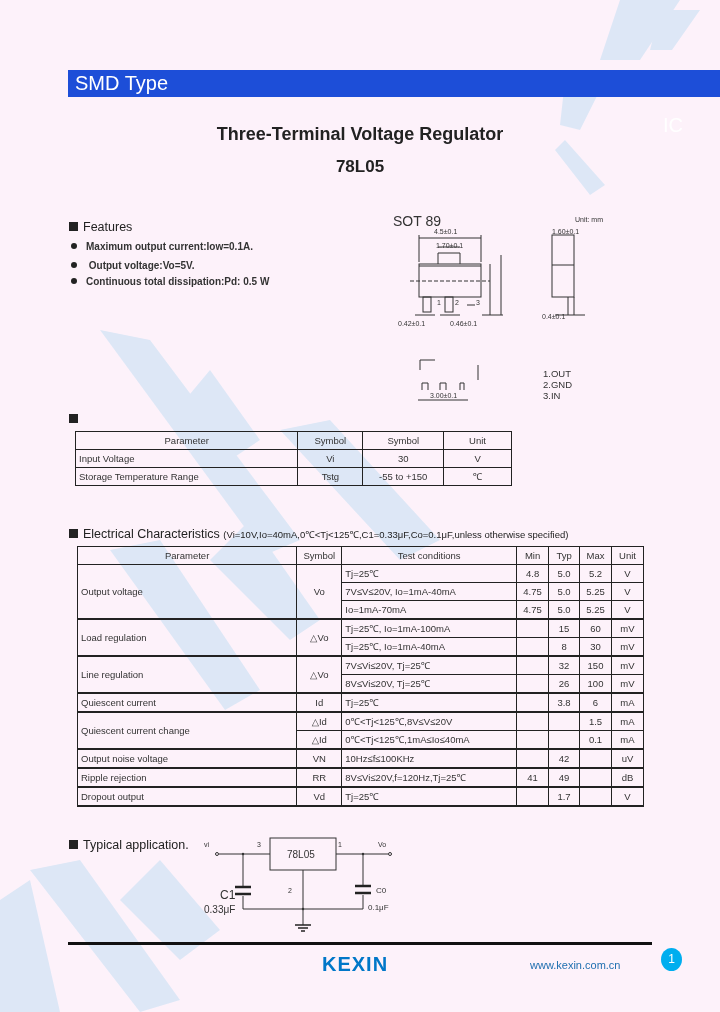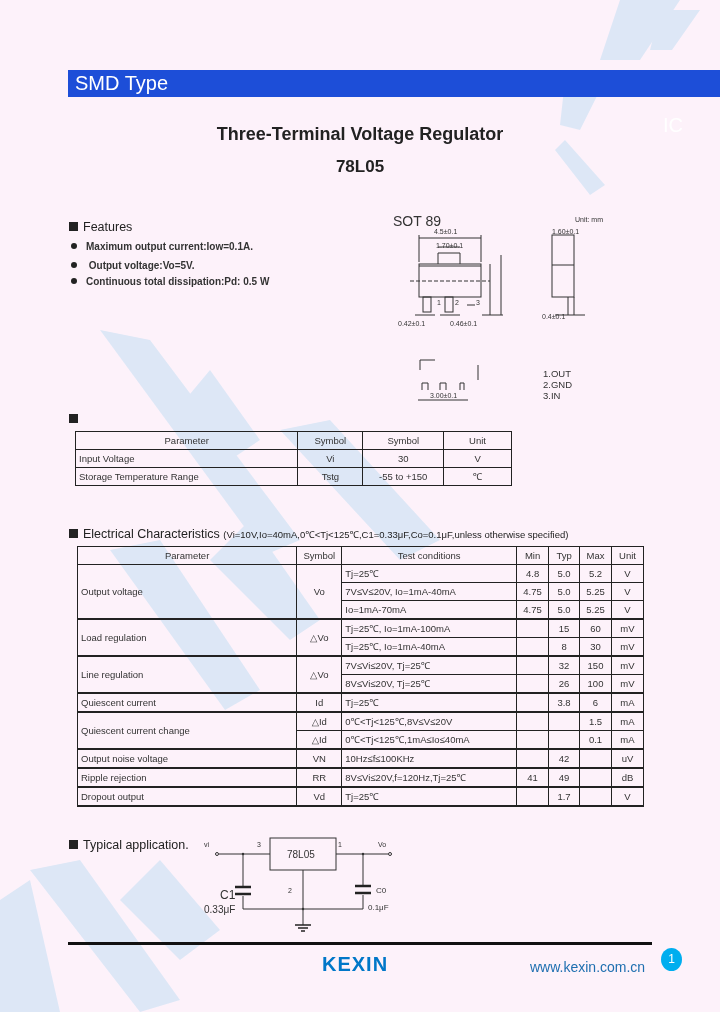--- a/index.html
+++ b/index.html
@@ -21,21 +21,21 @@
   .sq { display:inline-block; width:9px; height:9px; background:#222; margin-right:5px; vertical-align:0px; }
   .feat { position:absolute; font-size:10px; color:#333;font-weight:bold; }
   .feat .dot { display:inline-block; width:6px; height:6px; border-radius:50%; background:#222; margin-right:9px; vertical-align:1px; }
   table { border-collapse:collapse; position:absolute; font-size:9.5px; color:#333; }
   td, th { border:1px solid #222; padding:0 3px; height:17px; font-weight:normal; }
   th { text-align:center; }
   .c { text-align:center; }
   .thick-b { border-bottom:2px solid #222; }
   .footer-line { position:absolute; left:68px; top:942px; width:584px; height:3px; background:#111; }
   .logo { position:absolute; left:322px; top:953px; font-size:20px; font-weight:bold; color:#0077c8; letter-spacing:1px; }
-  .url { position:absolute; left:530px; top:959px; font-size:14px; color:#1e6fb0; }
+  .url { position:absolute; left:530px; top:959px; font-size:11px; color:#1e6fb0; }
   .pagenum { position:absolute; left:661px; top:948px; width:21px; height:23px; border-radius:50%; background:#00aeef; color:#fff; font-size:12px; text-align:center; line-height:23px; }
   .tiny { font-size:7px; color:#333; }
 </style>
 </head>
 <body>
 
 <svg class="wm" width="720" height="1012" style="left:0;top:0;" viewBox="0 0 720 1012">
   <g fill="#d8e6f6" opacity="0.85">
     <polygon points="620,0 680,0 640,60 600,60"></polygon>
     <polygon points="660,10 700,10 672,50 650,50"></polygon>

